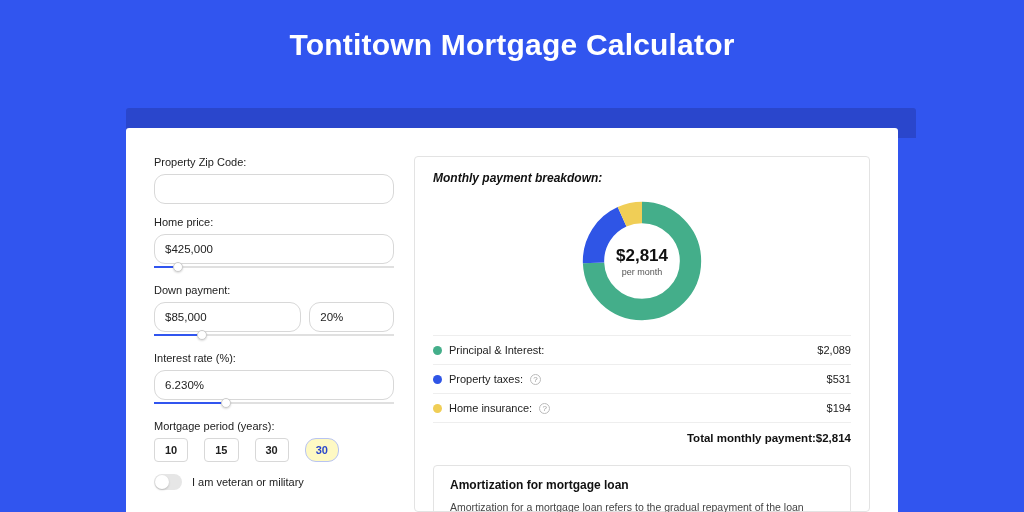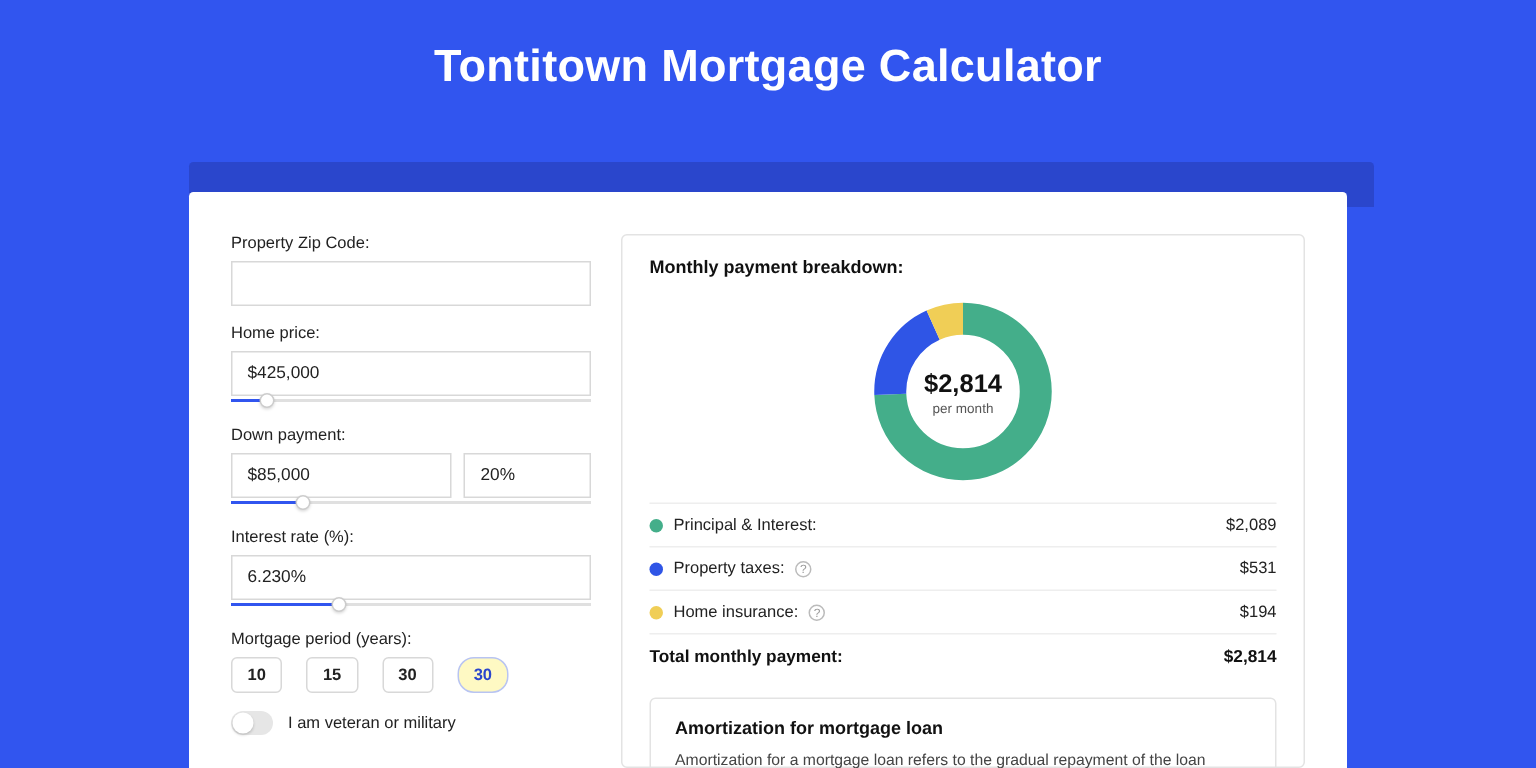--- a/index.html
+++ b/index.html
@@ -55,21 +55,21 @@
   }
   .field-label {
     font-size: 11px;
     color: #222;
     margin-bottom: 6px;
     display: block;
   }
   .text-input {
     width: 100%;
     border: 1px solid #d8d8d8;
-    border-radius: 0;
+    border-radius: 11px;
     height: 30px;
     padding: 0 10px;
     font-size: 11.5px;
     color: #222;
     background: #fff;
   }
   .field-group { margin-bottom: 12px; }
   .dp-row { display: flex; gap: 8px; }
   .dp-row .text-input:first-child { flex: 2; }
   .dp-row .text-input:last-child { flex: 1; }
@@ -142,20 +142,21 @@
     width: 14px; height: 14px;
     border-radius: 50%;
     background: #fff;
     box-shadow: 0 1px 2px rgba(0,0,0,0.2);
   }
   .breakdown-title {
     font-size: 12px;
     font-weight: 700;
     color: #111;
     margin-bottom: 8px;
+    font-style: italic;
   }
   .donut-area {
     display: flex;
     justify-content: center;
     padding: 4px 0 10px;
   }
   .donut {
     position: relative;
     width: 128px;
     height: 128px;
@@ -189,21 +190,21 @@
     border: 1px solid #bbb;
     border-radius: 50%;
     color: #999;
     font-size: 8px;
     line-height: 9px;
     text-align: center;
     display: inline-block;
   }
   .total-row {
     display: flex;
-    justify-content: space-between;
+    justify-content: flex-end;
     font-size: 11.5px;
     font-weight: 700;
     color: #111;
     padding: 9px 0;
     border-top: 1px solid #eee;
   }
   .amort-card {
     border: 1px solid #e3e3e3;
     border-radius: 4px;
     margin-top: 12px;

